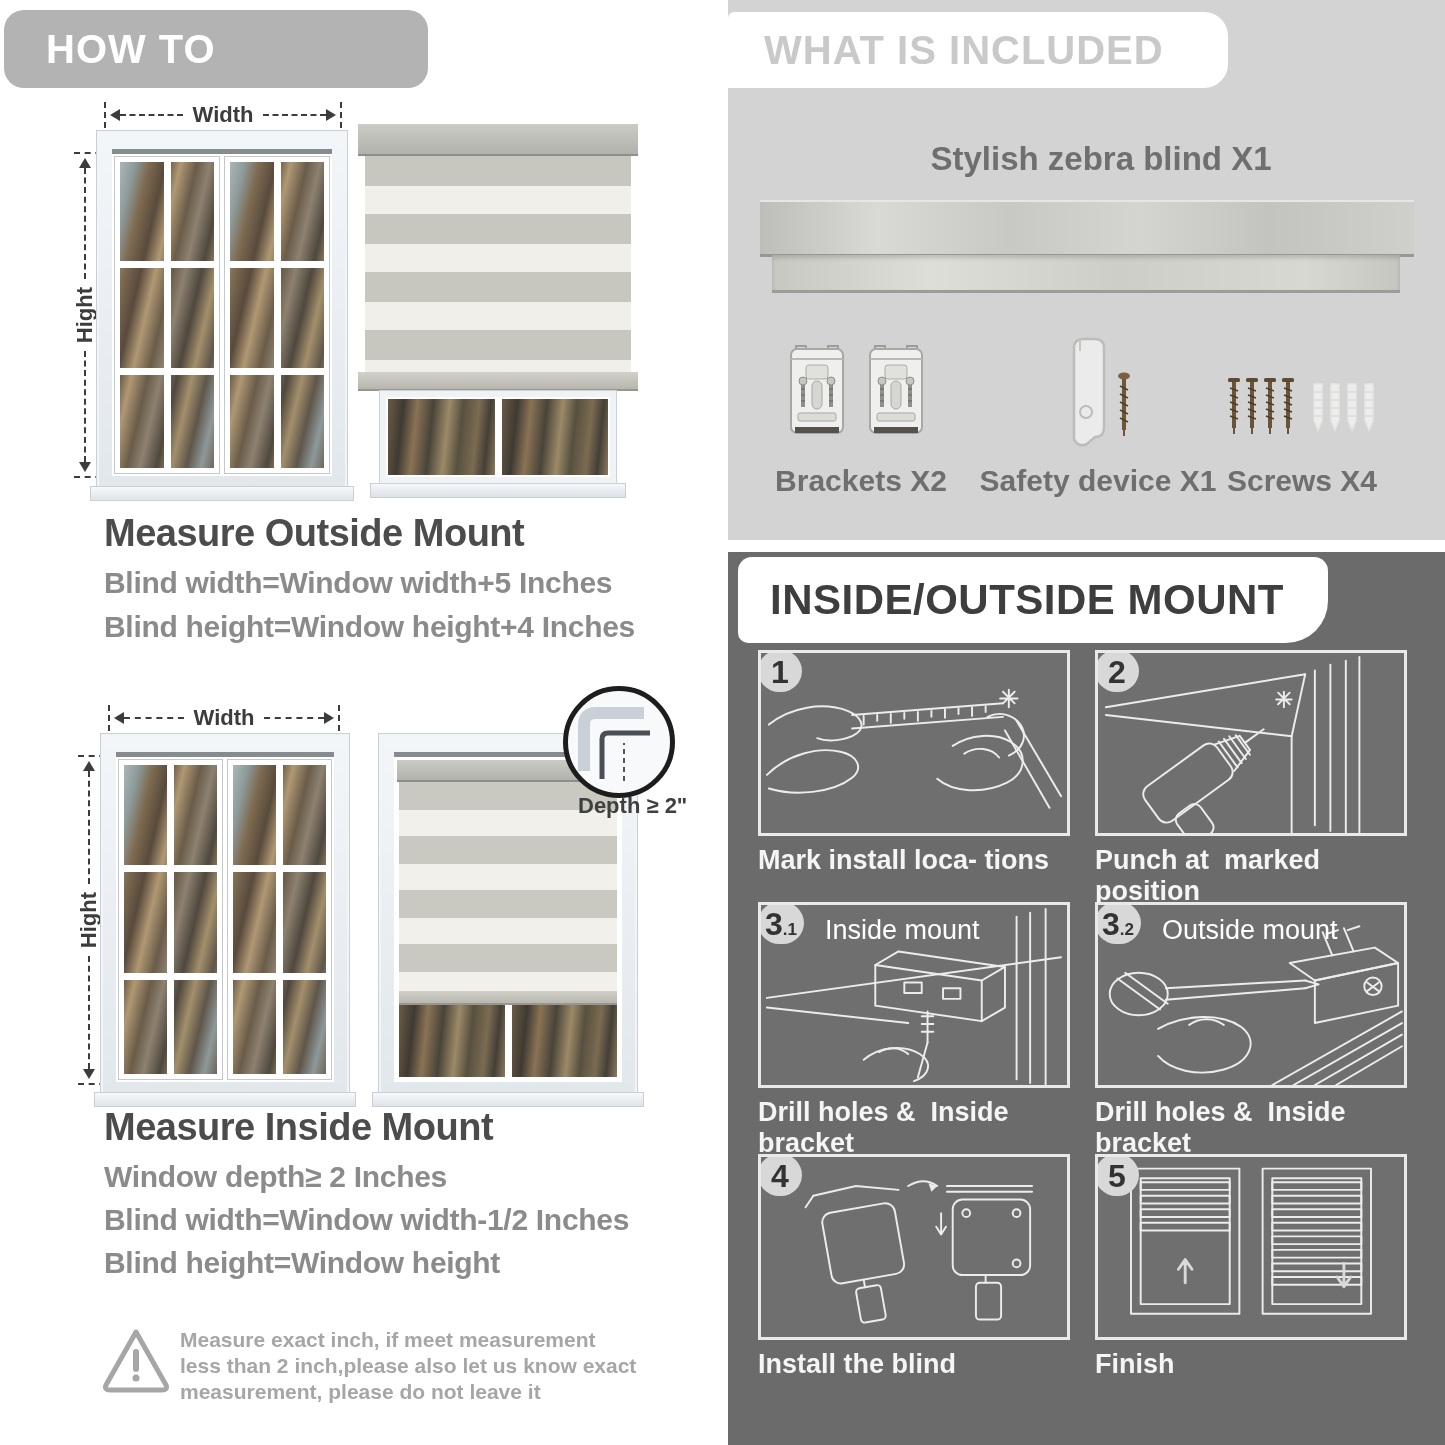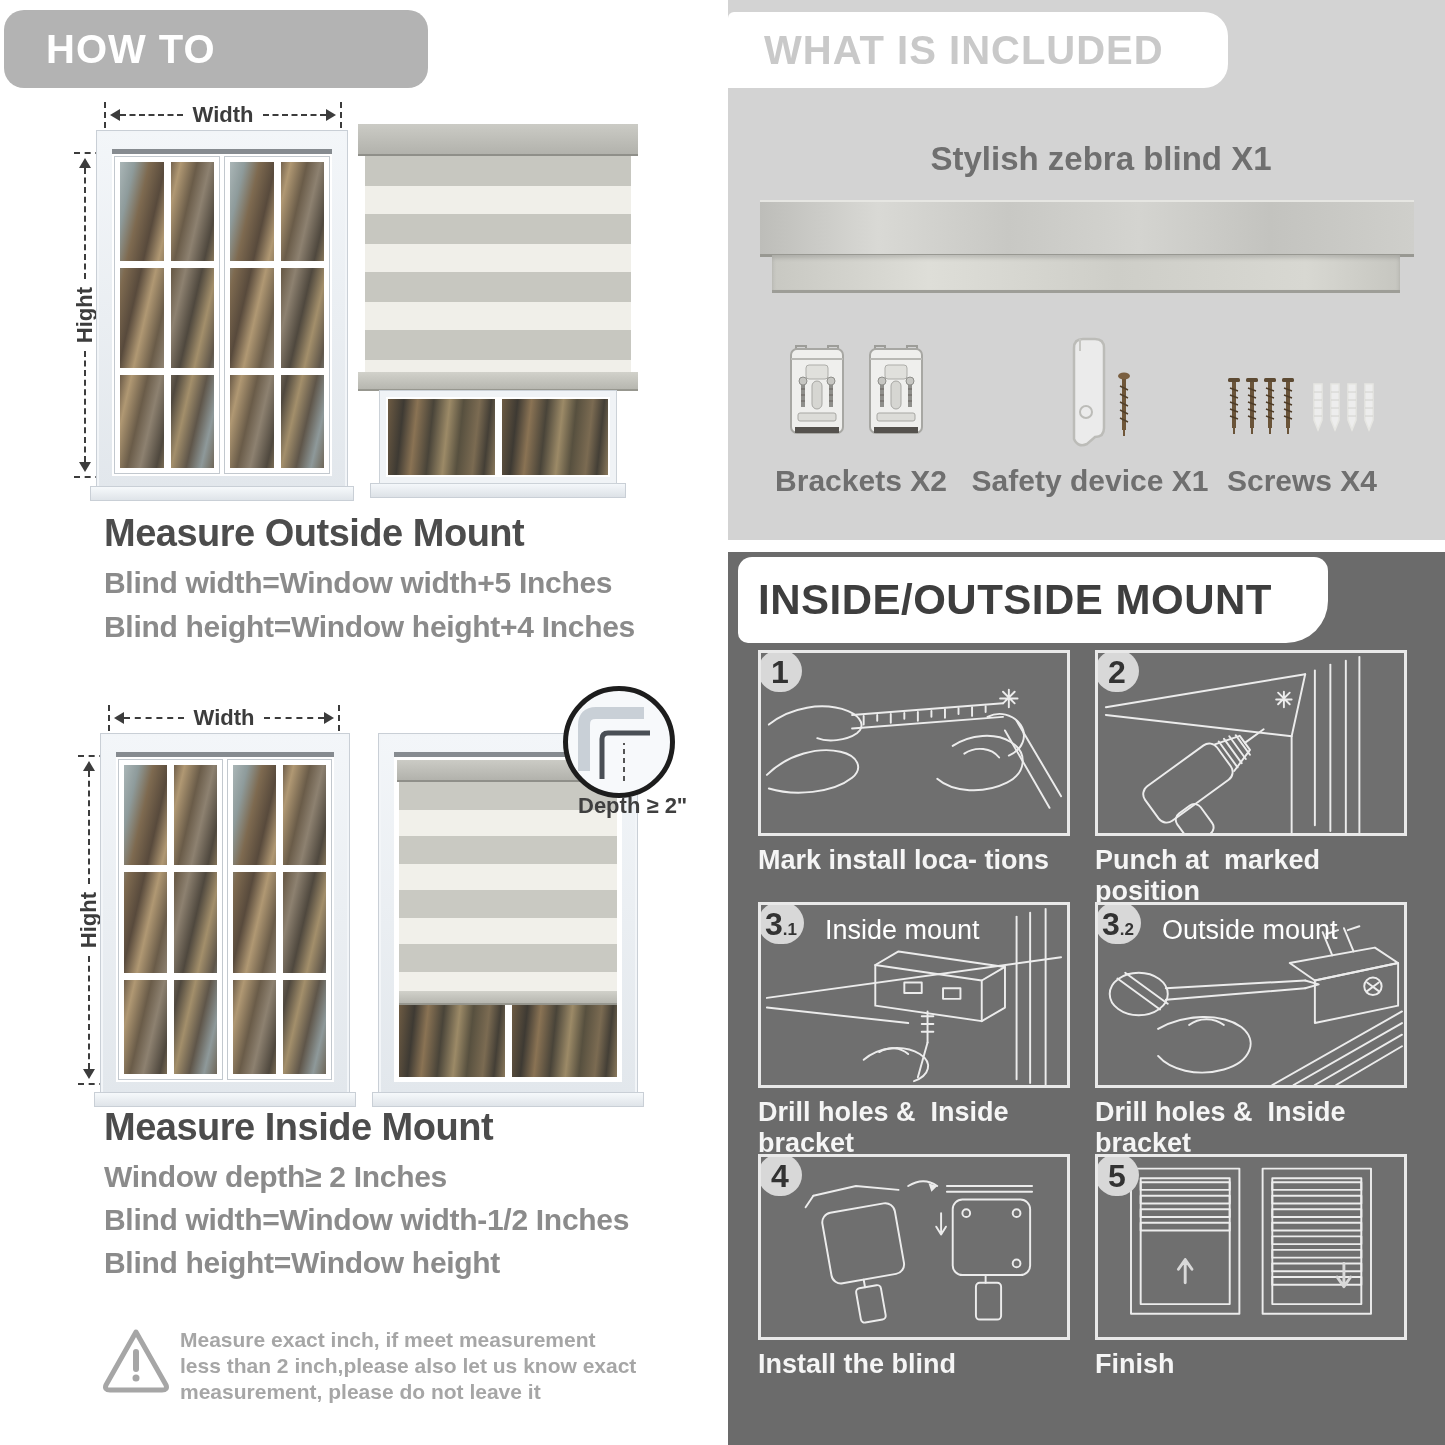--- a/index.html
+++ b/index.html
@@ -80,21 +80,21 @@
     border-top:2px solid #e6e6e2;border-bottom:3px solid #989892;}
   .rail-big{position:absolute;left:44px;top:255px;width:628px;height:35px;
     background:linear-gradient(90deg,#c8c8c2 0%,#deded8 25%,#cecec8 55%,#d8d8d2 85%,#c6c6c0 100%);
     border-bottom:3px solid #9d9d97;box-shadow:inset 0 3px 4px rgba(0,0,0,.15);}
   .item-label{position:absolute;top:464px;text-align:center;font-size:30px;font-weight:bold;color:#6f6f6f;}
 
   .panel-gap{position:absolute;left:728px;top:540px;width:717px;height:12px;background:#fff;}
   .panel-bottom{position:absolute;left:728px;top:552px;width:717px;height:893px;background:#6b6b6b;overflow:hidden;}
   .banner-mount{position:absolute;left:10px;top:5px;width:590px;height:86px;background:#fff;
     border-radius:14px 14px 42px 10px;color:#3e3e3e;font-weight:bold;font-size:42px;line-height:86px;
-    padding-left:20px;box-sizing:border-box;letter-spacing:.5px;}
+    padding-left:32px;box-sizing:border-box;letter-spacing:.5px;}
 
   .step{position:absolute;width:312px;}
   .stepbox{position:relative;width:312px;height:186px;border:3px solid #e9e9e9;background:#6f6f6f;
     box-sizing:border-box;overflow:hidden;}
   .badge{position:absolute;top:-3px;left:-3px;min-width:44px;height:42px;border-radius:22px;
     background:#d8d8d8;color:#333;display:flex;align-items:flex-end;justify-content:center;
     font-weight:bold;padding:0 7px;box-sizing:border-box;}
   .bnum{font-size:32px;line-height:40px;}
   .bsub{font-size:17px;line-height:28px;}
   .steptitle{position:absolute;top:10px;left:64px;font-size:27px;font-weight:normal;color:#fff;}
@@ -296,21 +296,21 @@
           <path d="M4,2 h8 v36 l-4,10 l-4,-10 Z" fill="rgba(255,255,255,0.6)" stroke="#e6e6e2" stroke-width="1.5"></path>
           <path d="M4,10 h8 M4,18 h8 M4,26 h8 M4,34 h8" stroke="#d2d2ce" stroke-width="1"></path>
         </g>
       <g transform="translate(51,0)">
           <path d="M4,2 h8 v36 l-4,10 l-4,-10 Z" fill="rgba(255,255,255,0.6)" stroke="#e6e6e2" stroke-width="1.5"></path>
           <path d="M4,10 h8 M4,18 h8 M4,26 h8 M4,34 h8" stroke="#d2d2ce" stroke-width="1"></path>
         </g>
     </svg>
 
     <div class="item-label" style="left:33px;width:200px">Brackets X2</div>
-    <div class="item-label" style="left:242px;width:240px">Safety device X1</div>
+    <div class="item-label" style="left:250px;width:240px">Safety device X1</div>
     <div class="item-label" style="left:474px;width:200px">Screws X4</div>
   </div>
 
   <div class="panel-gap"></div>
 
   <div class="panel-bottom">
     <div class="banner-mount">
       <span>INSIDE/OUTSIDE MOUNT</span>
     </div>
 

